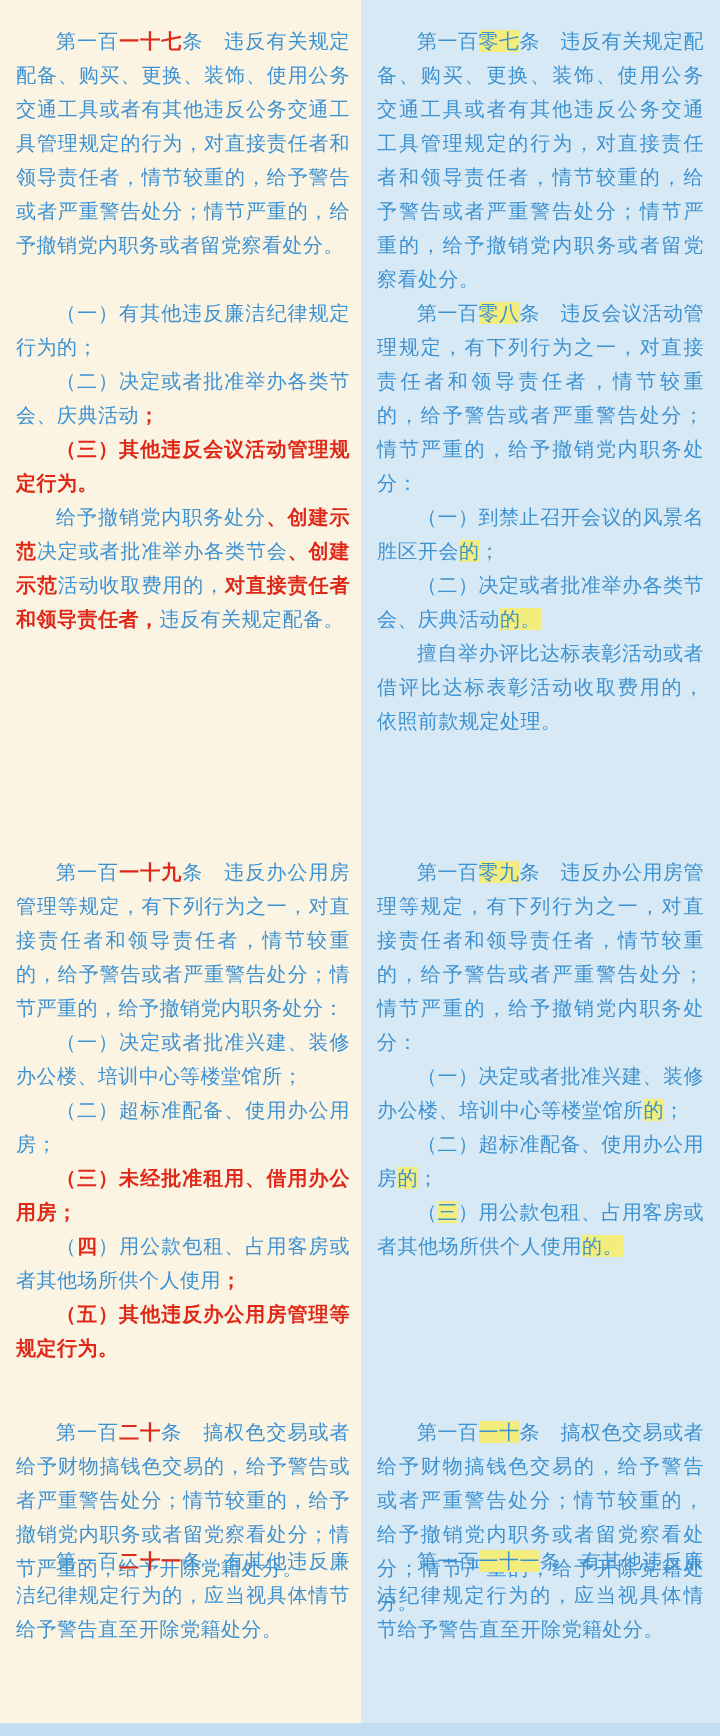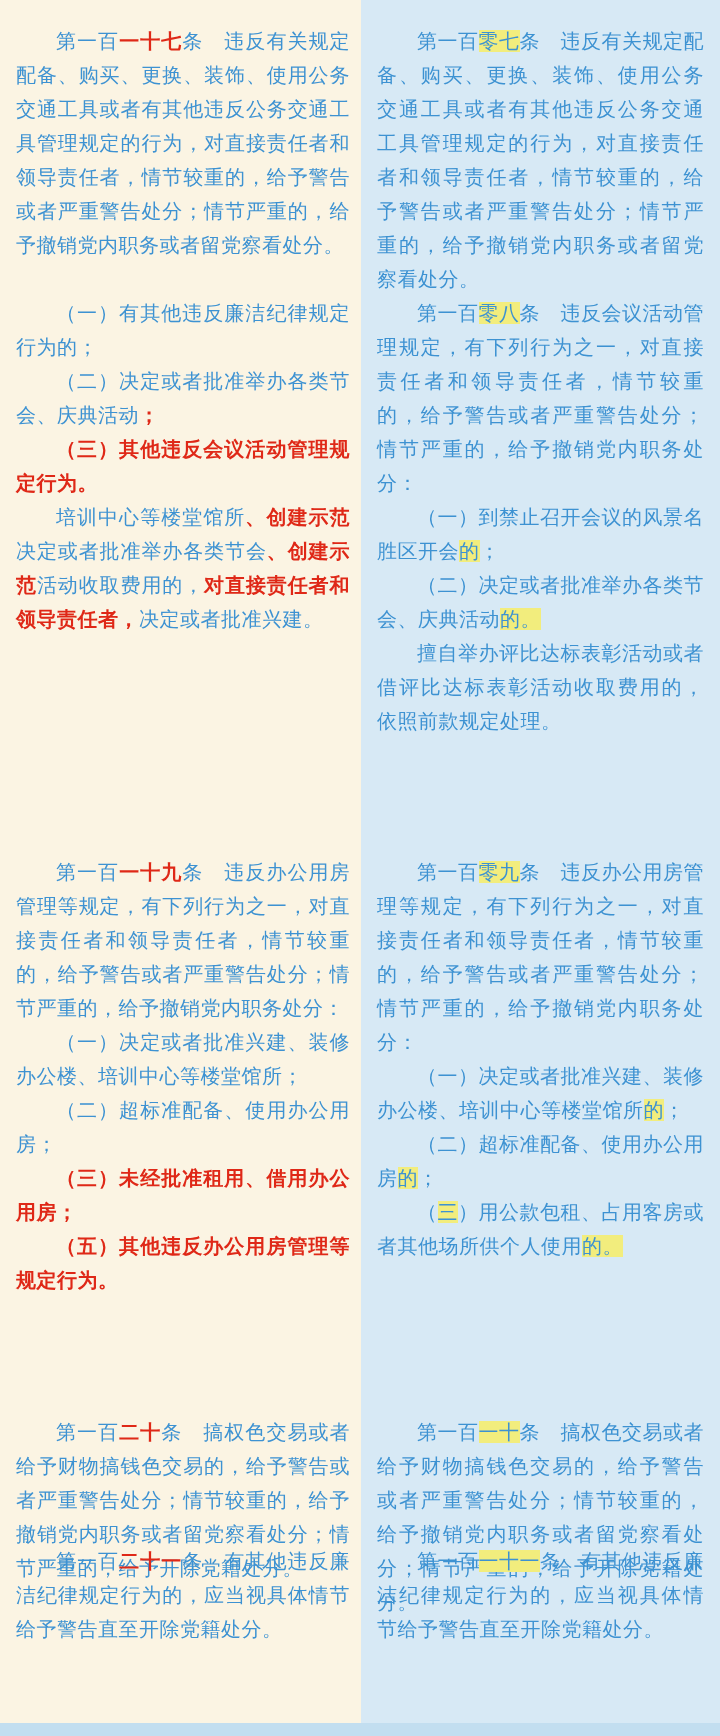--- a/index.html
+++ b/index.html
@@ -33,27 +33,28 @@
 <body style="--left-bg: #FBF4E3; --right-bg: #D7E9F5; --body-text: #3D92D2; --em-text: #DF2817; --hl-bg: #F2ED7D; --band: #C2DEF0;">
 
 <div class="col col-left" id="leftCol">
     <div class="article r1">
       <p><span>第一百</span><span class="em">一十七</span><span>条　违反有关规定配备、购买、更换、装饰、使用公务交通工具或者有其他违反公务交通工具管理规定的行为，对直接责任者和领导责任者，情节较重的，给予警告或者严重警告处分；情节严重的，给予撤销党内职务或者留党察看处分。</span></p>
     </div>
     <div class="article r2">
       <p><span>（一）有其他违反廉洁纪律规定行为的；</span></p>
       <p><span>（二）决定或者批准举办各类节会、庆典活动</span><span class="em">；</span></p>
       <p><span class="em">（三）其他违反会议活动管理规定行为。</span></p>
-      <p><span>培训中心等楼堂馆所</span><span class="em">、创建示范</span><span>决定或者批准举办各类节会</span><span class="em">、创建示范</span><span>活动收取费用的，</span><span class="em">对直接责任者和领导责任者，</span><span>决定或者批准兴建。</span></p>
+      <p><span>给予撤销党内职务处分</span><span class="em">、创建示范</span><span>决定或者批准举办各类节会</span><span class="em">、创建示范</span><span>活动收取费用的，</span><span class="em">对直接责任者和领导责任者，</span><span>违反有关规定配备。</span></p>
     </div>
     <div class="article r3">
       <p><span>第一百</span><span class="em">一十九</span><span>条　违反办公用房管理等规定，有下列行为之一，对直接责任者和领导责任者，情节较重的，给予警告或者严重警告处分；情节严重的，给予撤销党内职务处分：</span></p>
       <p><span>（一）决定或者批准兴建、装修办公楼、培训中心等楼堂馆所；</span></p>
       <p><span>（二）超标准配备、使用办公用房；</span></p>
       <p><span class="em">（三）未经批准租用、借用办公用房；</span></p>
+      <p><span>（</span><span class="em">四</span><span>）用公款包租、占用客房或者其他场所供个人使用</span><span class="em">；</span></p>
       <p><span class="em">（五）其他违反办公用房管理等规定行为。</span></p>
     </div>
     <div class="article r4">
       <p><span>第一百</span><span class="em">二十</span><span>条　搞权色交易或者给予财物搞钱色交易的，给予警告或者严重警告处分；情节较重的，给予撤销党内职务或者留党察看处分；情节严重的，给予开除党籍处分。</span></p>
     </div>
     <div class="article r5">
       <p><span>第一百</span><span class="em">二十一</span><span>条　有其他违反廉洁纪律规定行为的，应当视具体情节给予警告直至开除党籍处分。</span></p>
     </div>
   </div>
 <div class="col col-right" id="rightCol">

